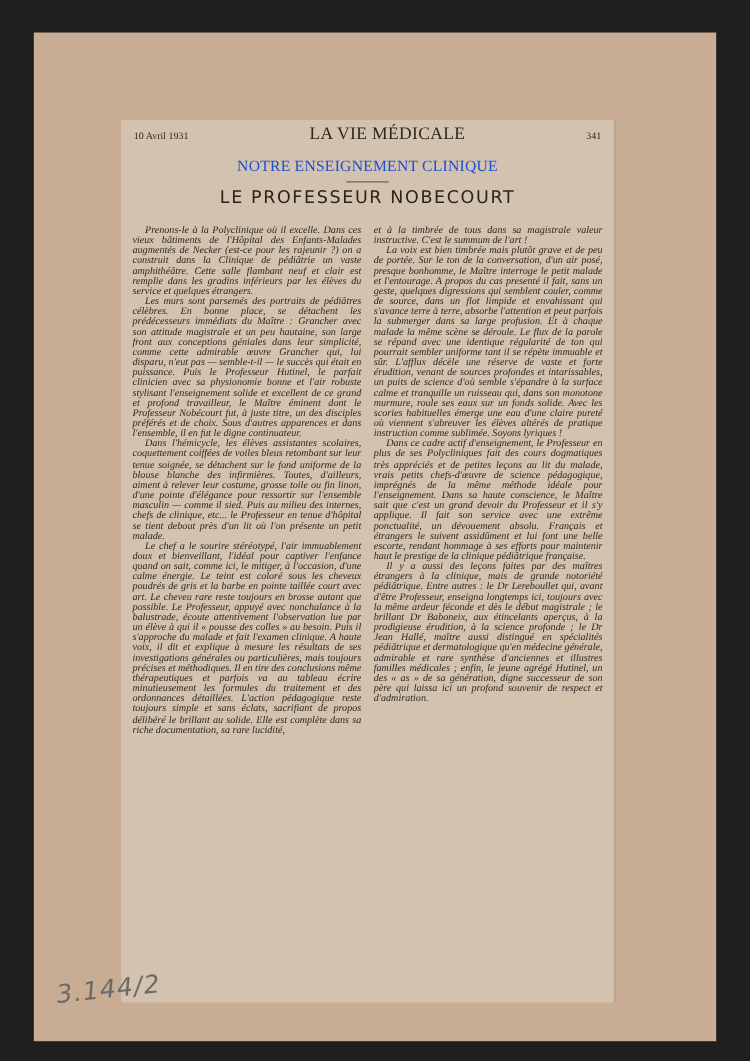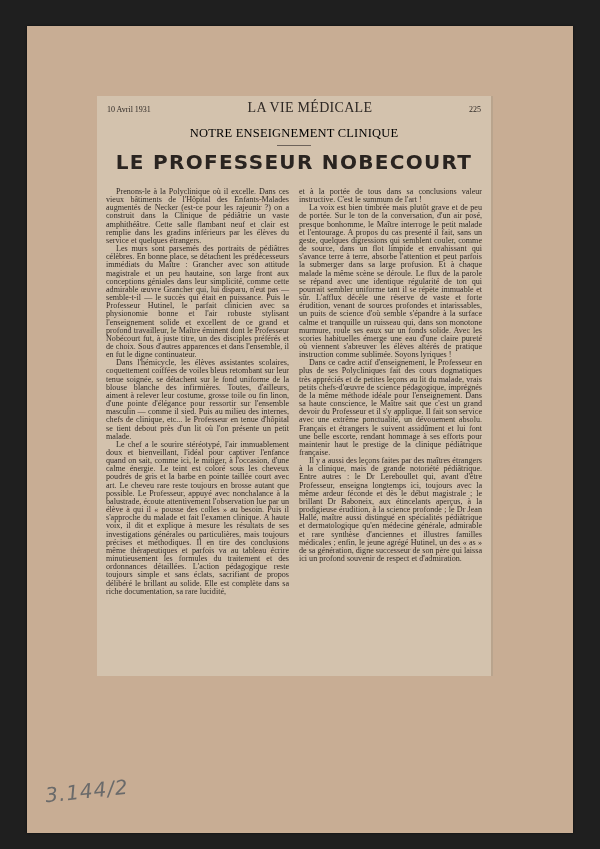--- a/index.html
+++ b/index.html
@@ -10,83 +10,83 @@
       font-family: "Liberation Serif", serif;
     }
     .board {
       position: absolute; left: 27px; top: 26px;
       width: 546px; height: 807px;
       background: #c8ad94;
       box-shadow: 0 0 2px rgba(0,0,0,0.6);
     }
     .clipping {
       position: absolute; left: 97px; top: 96px;
-      width: 396px; height: 580px;
+      width: 396px; height: 706px;
       background: #d3c2ad;
       border-right: 2px solid #b9a48d;
       box-sizing: border-box;
       padding: 0 6px;
       color: #2e2824;
     }
     .header {
       display: flex; justify-content: space-between; align-items: baseline;
       margin-top: 4px; padding: 0 4px;
       font-size: 8px;
     }
     .header .center { font-size: 14px; letter-spacing: 0.3px; }
     .rubric {
       text-align: center; font-size: 12.5px; margin-top: 10px;
-      letter-spacing: 0.2px; color: #000000;
+      letter-spacing: 0.2px; color: #1d4ed8;
     }
     .rule {
       width: 34px; height: 1px; background: #6d625a; margin: 4px auto 4px;
     }
     .title {
-      text-align: center; font-family: "DejaVu Sans", sans-serif; font-weight: bold;
-      font-size: 20px; letter-spacing: 1.3px; color: #2a2420; margin-top: 1px;
+      text-align: center; font-family: "DejaVu Sans", sans-serif; font-weight: normal;
+      font-size: 14px; letter-spacing: 1.3px; color: #2a2420; margin-top: 1px;
     }
     .columns {
       display: flex; gap: 10px; margin-top: 14px; padding: 0 3px;
     }
     .col {
       flex: 1; font-size: 8.1px; line-height: 8.15px; text-align: justify;
       hyphens: auto;
     }
-    .col p { margin: 0; text-indent: 10px; }
+    .col p { margin: 0; text-indent: 10px; font-style: italic; }
     .annotation {
       position: absolute; left: 45px; top: 779px;
       font-family: "DejaVu Sans", sans-serif; font-size: 20px;
       color: #6a6a6a; font-style: italic; letter-spacing: 1px;
       transform: rotate(-6deg);
     }
   </style>
 </head>
 <body>
 
 <div class="board"></div>
 
 <div class="clipping">
   <div class="header">
     <span>10 Avril 1931</span>
     <span class="center">LA VIE MÉDICALE</span>
-    <span>225</span>
+    <span>341</span>
   </div>
   <div class="rubric">NOTRE ENSEIGNEMENT CLINIQUE</div>
   <div class="rule"></div>
   <div class="title">LE PROFESSEUR NOBECOURT</div>
 
   <div class="columns">
     <div class="col">
       <p>Prenons-le à la Polyclinique où il excelle. Dans ces vieux bâtiments de l'Hôpital des Enfants-Malades augmentés de Necker (est-ce pour les rajeunir ?) on a construit dans la Clinique de pédiâtrie un vaste amphithéâtre. Cette salle flambant neuf et clair est remplie dans les gradins inférieurs par les élèves du service et quelques étrangers.</p>
       <p>Les murs sont parsemés des portraits de pédiâtres célèbres. En bonne place, se détachent les prédécesseurs immédiats du Maître : Grancher avec son attitude magistrale et un peu hautaine, son large front aux conceptions géniales dans leur simplicité, comme cette admirable œuvre Grancher qui, lui disparu, n'eut pas — semble-t-il — le succès qui était en puissance. Puis le Professeur Hutinel, le parfait clinicien avec sa physionomie bonne et l'air robuste stylisant l'enseignement solide et excellent de ce grand et profond travailleur, le Maître éminent dont le Professeur Nobécourt fut, à juste titre, un des disciples préférés et de choix. Sous d'autres apparences et dans l'ensemble, il en fut le digne continuateur.</p>
       <p>Dans l'hémicycle, les élèves assistantes scolaires, coquettement coiffées de voiles bleus retombant sur leur tenue soignée, se détachent sur le fond uniforme de la blouse blanche des infirmières. Toutes, d'ailleurs, aiment à relever leur costume, grosse toile ou fin linon, d'une pointe d'élégance pour ressortir sur l'ensemble masculin — comme il sied. Puis au milieu des internes, chefs de clinique, etc... le Professeur en tenue d'hôpital se tient debout près d'un lit où l'on présente un petit malade.</p>
       <p>Le chef a le sourire stéréotypé, l'air immuablement doux et bienveillant, l'idéal pour captiver l'enfance quand on sait, comme ici, le mitiger, à l'occasion, d'une calme énergie. Le teint est coloré sous les cheveux poudrés de gris et la barbe en pointe taillée court avec art. Le cheveu rare reste toujours en brosse autant que possible. Le Professeur, appuyé avec nonchalance à la balustrade, écoute attentivement l'observation lue par un élève à qui il « pousse des colles » au besoin. Puis il s'approche du malade et fait l'examen clinique. A haute voix, il dit et explique à mesure les résultats de ses investigations générales ou particulières, mais toujours précises et méthodiques. Il en tire des conclusions même thérapeutiques et parfois va au tableau écrire minutieusement les formules du traitement et des ordonnances détaillées. L'action pédagogique reste toujours simple et sans éclats, sacrifiant de propos délibéré le brillant au solide. Elle est complète dans sa riche documentation, sa rare lucidité,</p>
     </div>
     <div class="col">
-      <p style="text-indent:0">et à la portée de tous dans sa conclusions valeur instructive. C'est le summum de l'art !</p>
+      <p style="text-indent:0">et à la timbrée de tous dans sa magistrale valeur instructive. C'est le summum de l'art !</p>
       <p>La voix est bien timbrée mais plutôt grave et de peu de portée. Sur le ton de la conversation, d'un air posé, presque bonhomme, le Maître interroge le petit malade et l'entourage. A propos du cas presenté il fait, sans un geste, quelques digressions qui semblent couler, comme de source, dans un flot limpide et envahissant qui s'avance terre à terre, absorbe l'attention et peut parfois la submerger dans sa large profusion. Et à chaque malade la même scène se déroule. Le flux de la parole se répand avec une identique régularité de ton qui pourrait sembler uniforme tant il se répète immuable et sûr. L'afflux décèle une réserve de vaste et forte érudition, venant de sources profondes et intarissables, un puits de science d'où semble s'épandre à la surface calme et tranquille un ruisseau qui, dans son monotone murmure, roule ses eaux sur un fonds solide. Avec les scories habituelles émerge une eau d'une claire pureté où viennent s'abreuver les élèves altérés de pratique instruction comme sublimée. Soyons lyriques !</p>
       <p>Dans ce cadre actif d'enseignement, le Professeur en plus de ses Polycliniques fait des cours dogmatiques très appréciés et de petites leçons au lit du malade, vrais petits chefs-d'œuvre de science pédagogique, imprégnés de la même méthode idéale pour l'enseignement. Dans sa haute conscience, le Maître sait que c'est un grand devoir du Professeur et il s'y applique. Il fait son service avec une extrême ponctualité, un dévouement absolu. Français et étrangers le suivent assidûment et lui font une belle escorte, rendant hommage à ses efforts pour maintenir haut le prestige de la clinique pédiâtrique française.</p>
       <p>Il y a aussi des leçons faites par des maîtres étrangers à la clinique, mais de grande notoriété pédiâtrique. Entre autres : le Dr Lereboullet qui, avant d'être Professeur, enseigna longtemps ici, toujours avec la même ardeur féconde et dès le début magistrale ; le brillant Dr Baboneix, aux étincelants aperçus, à la prodigieuse érudition, à la science profonde ; le Dr Jean Hallé, maître aussi distingué en spécialités pédiâtrique et dermatologique qu'en médecine générale, admirable et rare synthèse d'anciennes et illustres familles médicales ; enfin, le jeune agrégé Hutinel, un des « as » de sa génération, digne successeur de son père qui laissa ici un profond souvenir de respect et d'admiration.</p>
     </div>
   </div>
 </div>
 
 <div class="annotation">3.144/2</div>
 
 </body></html>

